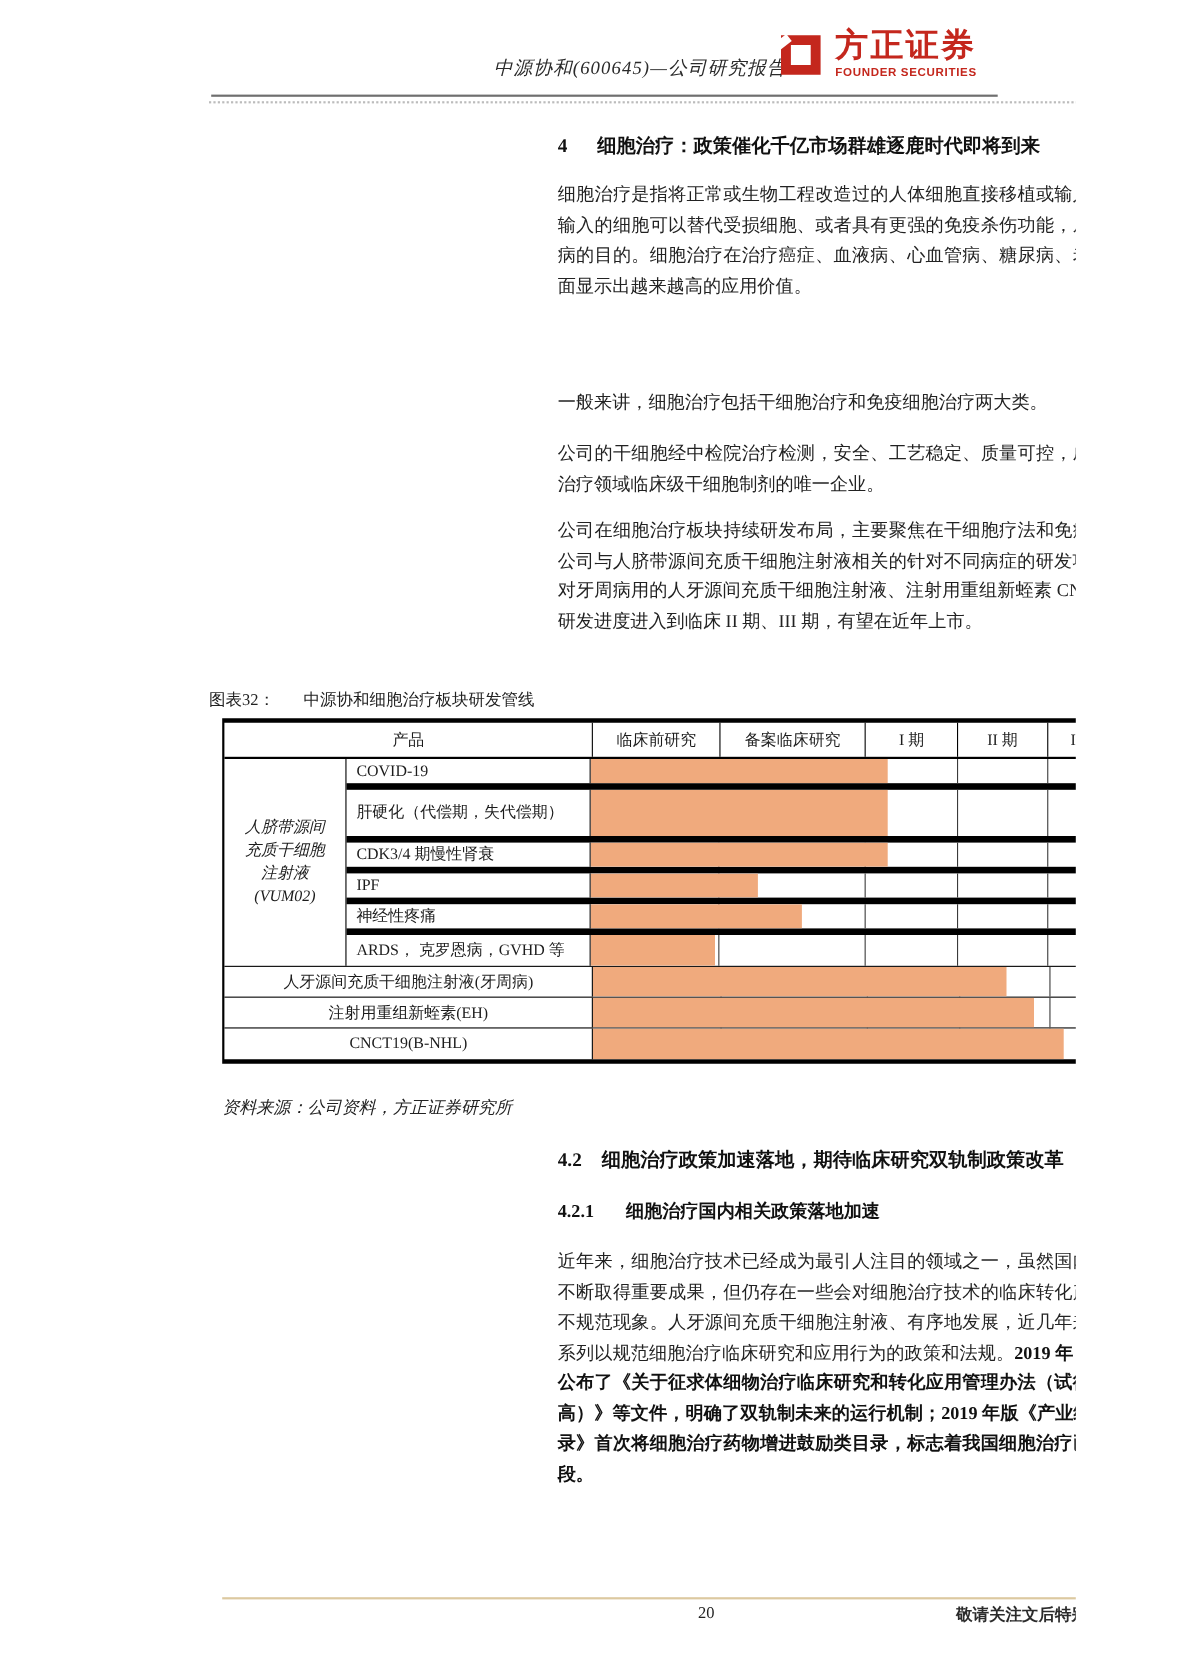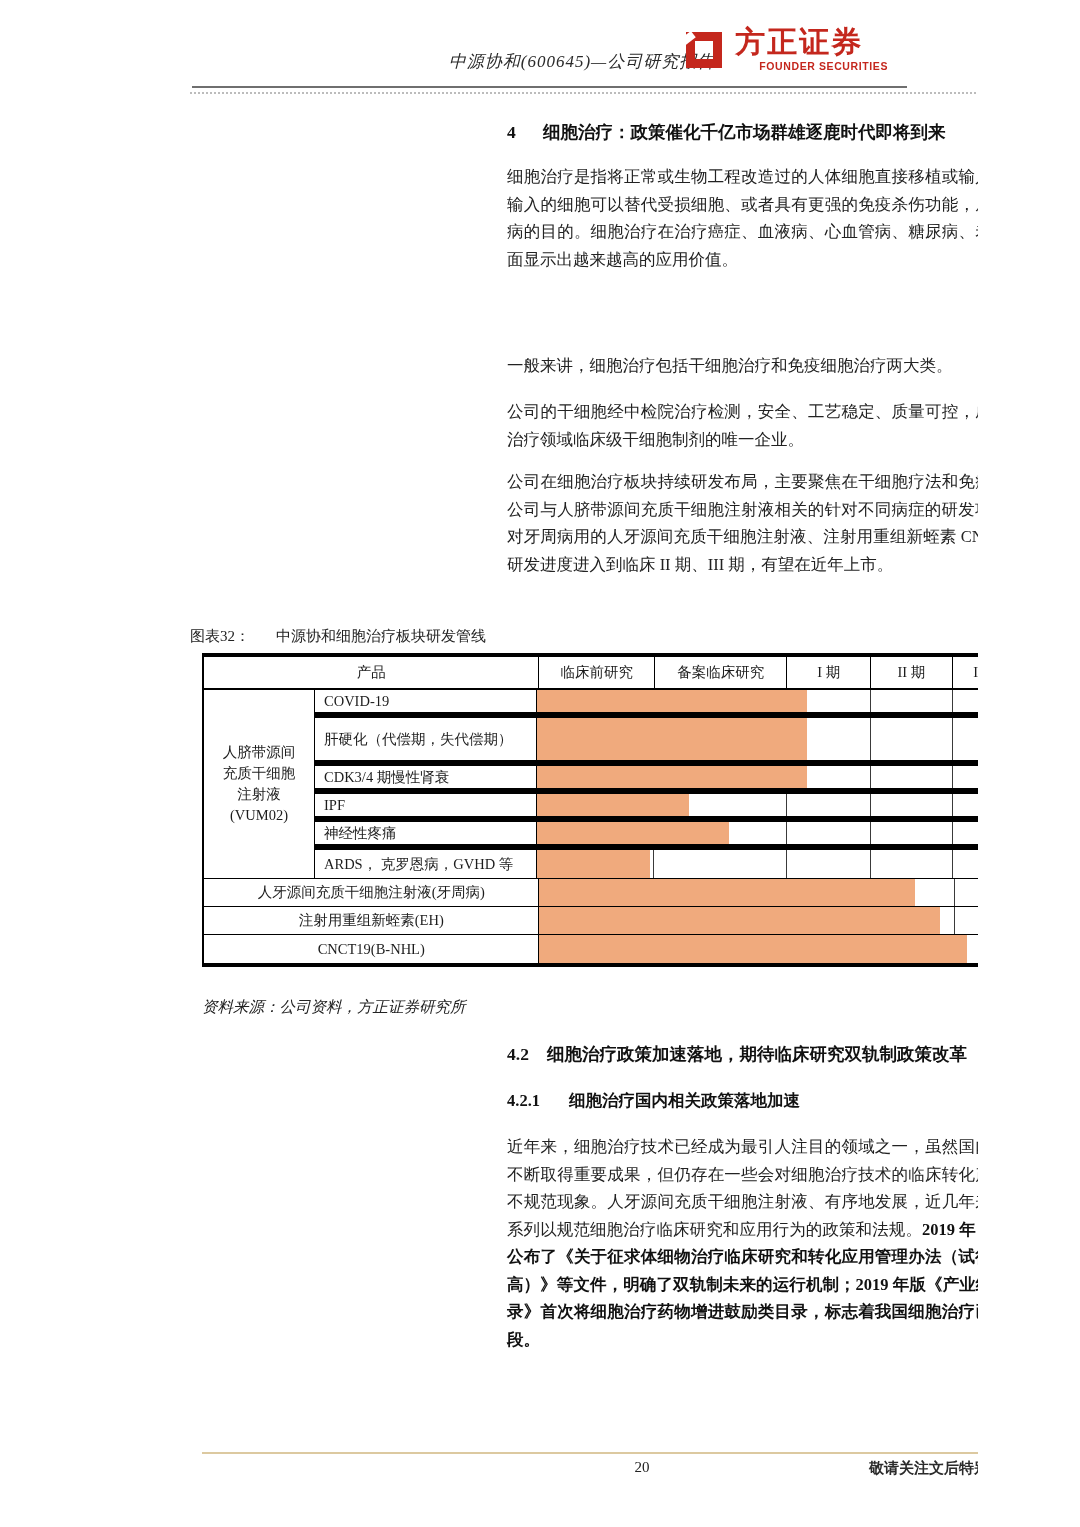--- a/index.html
+++ b/index.html
@@ -16,21 +16,21 @@
   
   .header-title {
     position: absolute; top: 50px; left: 0; width: 960px;
     text-align: center; font-size: 17px; letter-spacing: 1px; font-style: italic;
     color:#2a2a2a;
   }
   .logo { position: absolute; top: 26px; right: 90px; display: flex; align-items: center; gap: 8px; }
   .logo-mark-svg { display:block; }
   .logo-text { display: flex; flex-direction: column; align-items: flex-start; }
   .logo-cn { font-family: "Liberation Sans", sans-serif; font-weight: bold; font-size: 30px; line-height: 30px; color: #c4271d; letter-spacing: 2px; }
-  .logo-en { font-family: "Liberation Sans", sans-serif; font-weight: bold; font-size: 10.5px; color: #c4271d; letter-spacing: 0.6px; margin-top: 3px; margin-left: 24px; }
+  .logo-en { font-family: "Liberation Sans", sans-serif; font-weight: bold; font-size: 10.5px; color: #c4271d; letter-spacing: 0.6px; margin-top: 3px; }
   .header-rule-solid { position: absolute; top: 86px; left: 90px; width: 715px; height: 2px; background: #6f6f6f; }
   .header-rule-dotted { position: absolute; top: 92px; left: 88px; width: 990px; height:0; border-top: 2px dotted #bcbcbc; }
 
   
   .h2 { position: absolute; left: 405px; width: 585px; font-size: 17.5px; font-weight: bold; color:#111; }
   .h2 .num { display: inline-block; }
   .para { position: absolute; left: 405px; width: 585px; font-size: 16.5px; line-height: 27.5px; text-align: justify; color:#222; }
   .bold-run { font-weight: bold; color:#111; }
 
   
@@ -46,21 +46,21 @@
   .t-header > div:last-child { border-right: 0; }
   .th-product { width: 337px; }
   .th-s0 { width: 116px; } .th-s1 { width: 133px; }
   .th-s2 { width: 84px; }  .th-s3 { width: 82px; }
   .th-s4 { width: 75px; }  .th-s5 { width: 61px; }
 
   .group-section { display: flex; border-bottom: 1px solid #000; }
   .group-cell {
     width: 115px; border-right: 1px solid #000;
     display: flex; flex-direction: column; align-items: center; justify-content: center;
-    text-align: center; line-height: 21px;
+    text-align: center; line-height: 21px; font-style: italic;
   }
   .group-rows { width: 773px; display: flex; flex-direction: column; }
   .g-row { display: flex; height: 28px; border-bottom: 6px solid #000000; }
   .g-row.tall { height: 48px; }
   .g-row:last-child { border-bottom: 0; }
   .ind-cell { width: 222px; border-right: 1px solid #000; display: flex; align-items: center; padding-left: 9px; line-height: 19px; }
   .timeline {
     position: relative; width: 551px; overflow: hidden;
     background:
       linear-gradient(#3a3a3a,#3a3a3a) 116px 0/1px 100% no-repeat,

